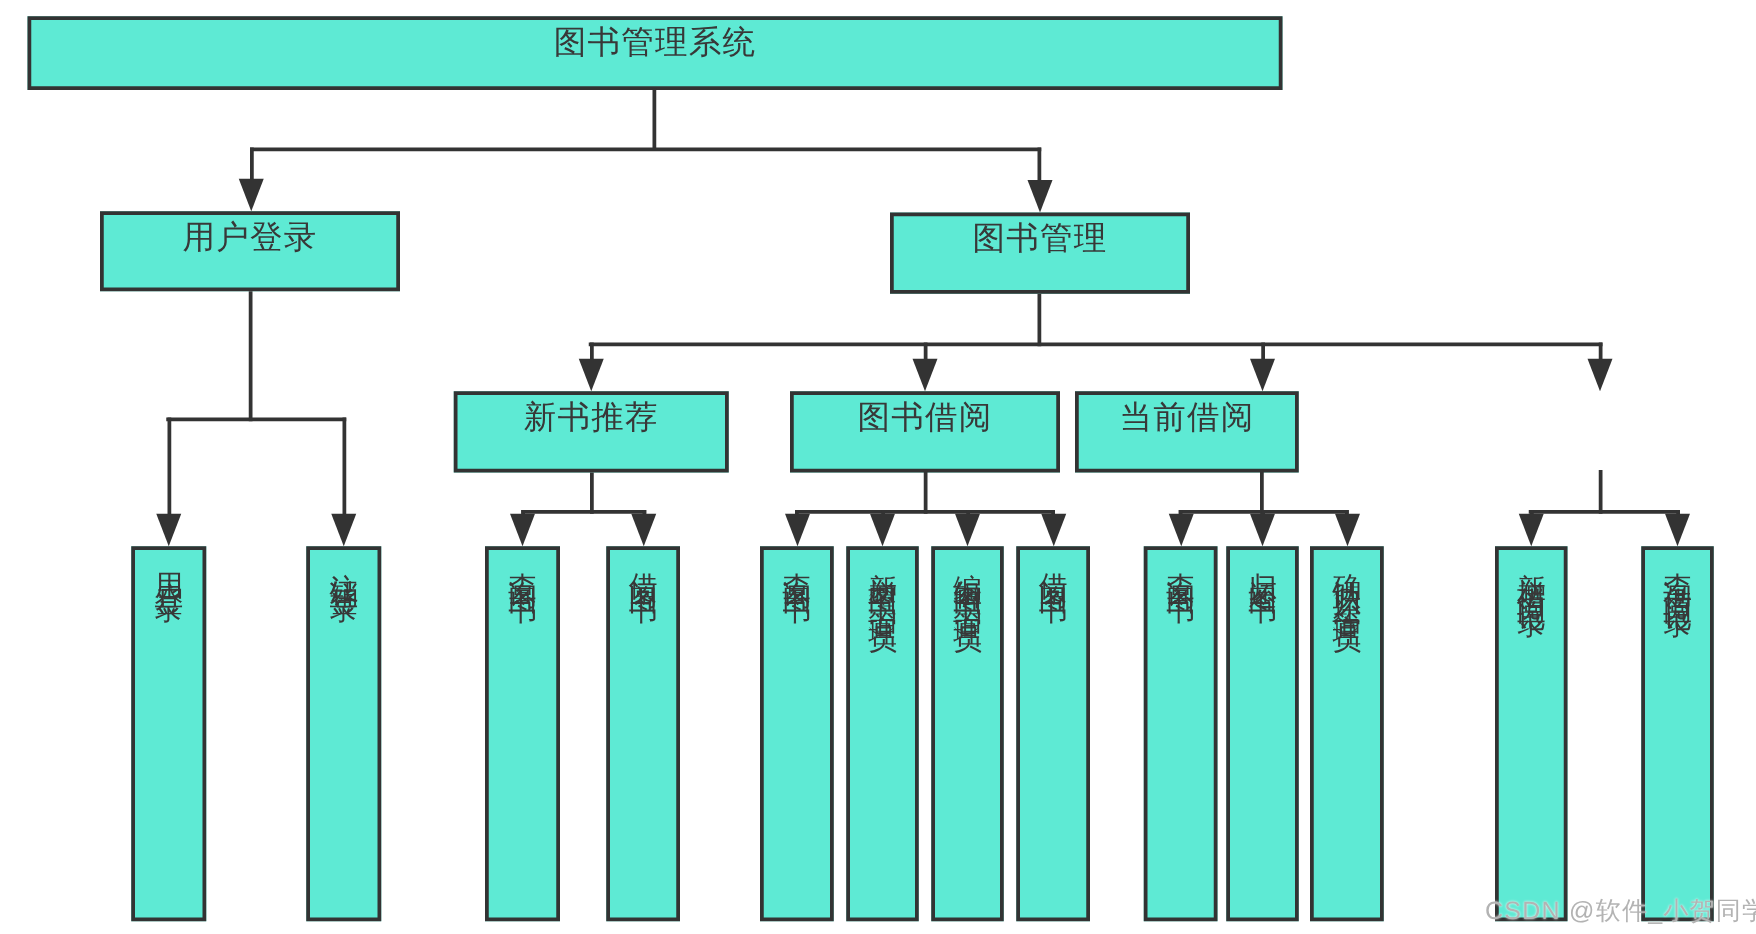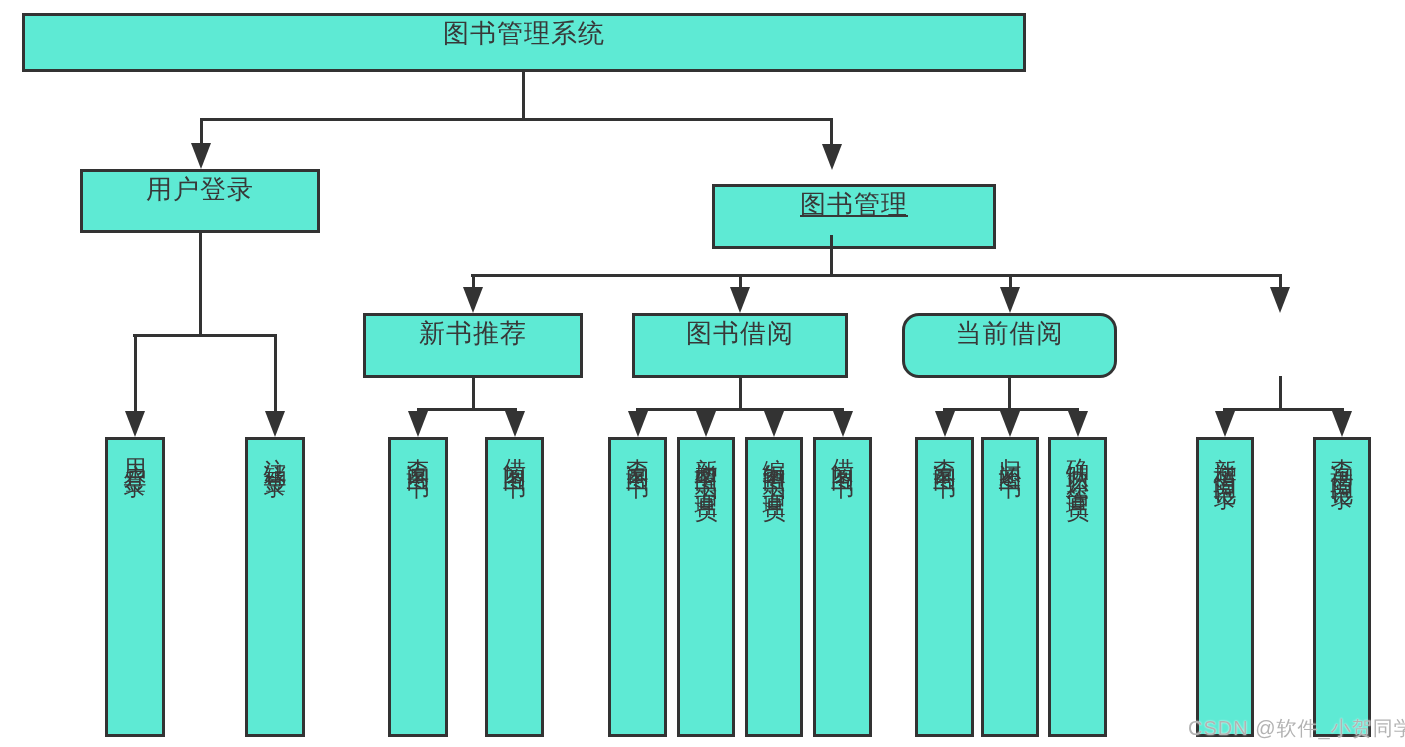--- a/index.html
+++ b/index.html
@@ -24,24 +24,24 @@
   .vl{width:3px;}
   .hl{height:3px;}
   .ar{
     position:absolute;width:0;height:0;
     border-left:10px solid transparent;border-right:10px solid transparent;
     border-top:26px solid #333333;
   }
   
   #n-root{left:22px;top:13px;width:1004px;height:59px;}
   #n-login{left:80px;top:169px;width:240px;height:64px;}
-  #n-mgmt{left:712px;top:184px;width:284px;height:65px;text-decoration:underline;}
+  #n-mgmt{left:712px;top:170px;width:240px;height:65px;}
   #n-newbook{left:363px;top:313px;width:220px;height:65px;}
   #n-borrow{left:632px;top:313px;width:216px;height:65px;}
-  #n-current{left:902px;top:313px;width:215px;height:65px;border-radius:17px;}
+  #n-current{left:860px;top:313px;width:179px;height:65px;}
   #n-records{left:1172px;top:313px;width:216px;height:65px;}
   #lf-login   {left:105px;top:437px;width:60px;height:300px;}
   #lf-logout  {left:245px;top:437px;width:60px;height:300px;}
   #lf-nbq     {left:388px;top:437px;width:60px;height:300px;}
   #lf-nbb     {left:485px;top:437px;width:59px;height:300px;}
   #lf-bbq     {left:608px;top:437px;width:59px;height:300px;}
   #lf-bba     {left:677px;top:437px;width:58px;height:300px;}
   #lf-bbe     {left:745px;top:437px;width:58px;height:300px;}
   #lf-bbb     {left:813px;top:437px;width:59px;height:300px;}
   #lf-cbq     {left:915px;top:437px;width:59px;height:300px;}

